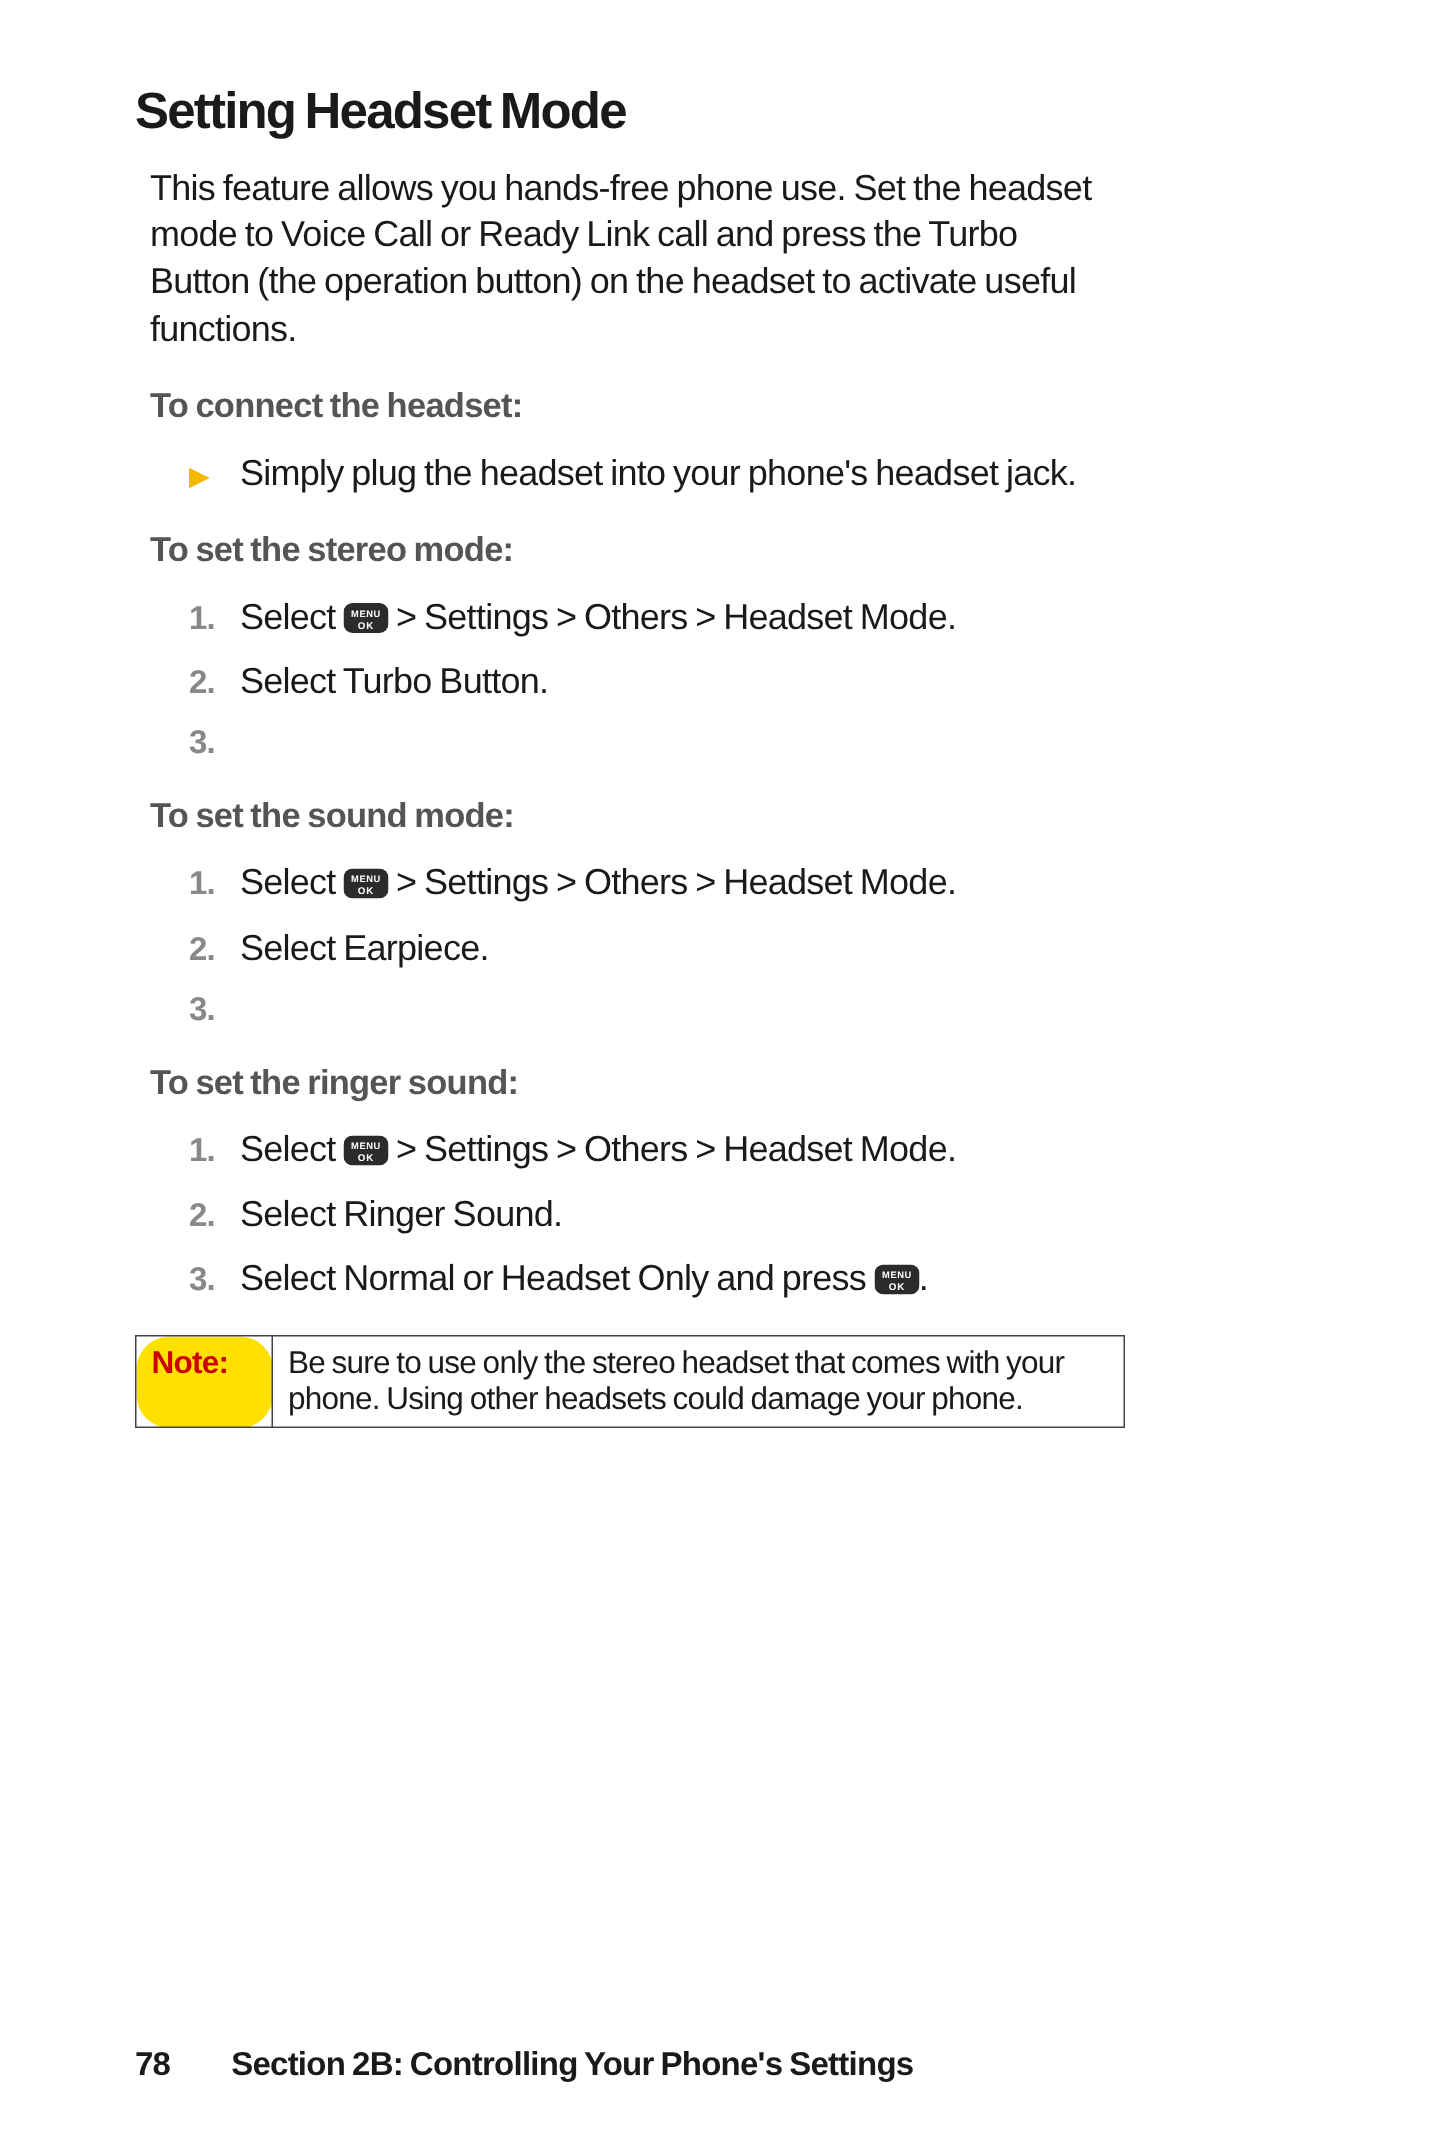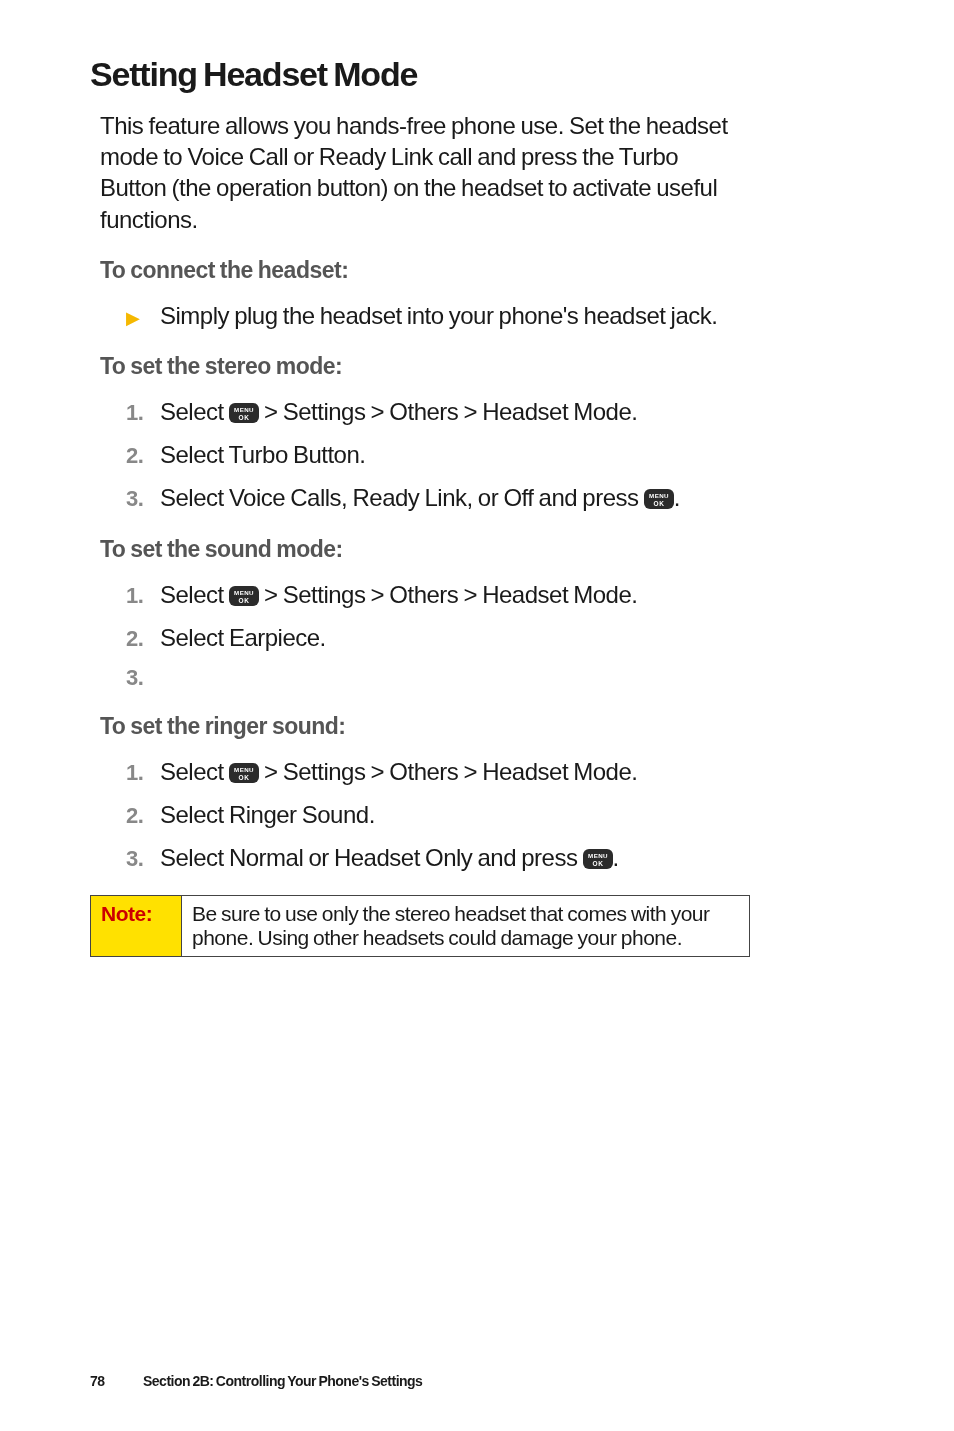--- a/index.html
+++ b/index.html
@@ -92,26 +92,27 @@
     padding: 6px 10px;
     vertical-align: top;
     font-size: 21px;
   }
   .note-label-cell {
     background: #ffe100;
     color: #cc0000;
     font-weight: 700;
     width: 70px;
     white-space: nowrap;
+    border-radius: 22px;
   }
   .footer {
     position: absolute;
     bottom: 42px;
     left: 90px;
-    font-size: 14px;
+    font-size: 22px;
     font-weight: 700;
   }
   .footer .pnum { margin-right: 36px; }
 </style>
 </head>
 <body>
 
 <svg width="0" height="0" style="position:absolute">
   <symbol id="menu-ok" viewBox="0 0 30 20">
     <rect x="0" y="0" width="30" height="20" rx="6" ry="6" fill="#2b2b2b"></rect>
@@ -145,25 +146,20 @@
       </span>
     </li>
     <li>
       <span class="num">2.</span>
       <span class="step-text">
         <span>Select </span><span class="b">Turbo Button</span><span>.</span>
       </span>
     </li>
     <li>
       <span class="num">3.</span>
-      <span class="step-text">
-        <span>Select </span><span class="b">Voice Calls</span><span>, </span><span class="b">Ready Link</span><span>, or </span><span class="b">Off</span><span> and press </span><span class="menu-icon" aria-label="MENU OK"><svg width="30" height="20">
-              <use href="#menu-ok"></use>
-            </svg></span><span>.</span>
-      </span>
     </li>
   </ol>
 
   <p class="subhead">To set the sound mode:</p>
   <ol class="steps">
     <li>
       <span class="num">1.</span>
       <span class="step-text">
         <span>Select </span><span class="menu-icon" aria-label="MENU OK"><svg width="30" height="20">
               <use href="#menu-ok"></use>

